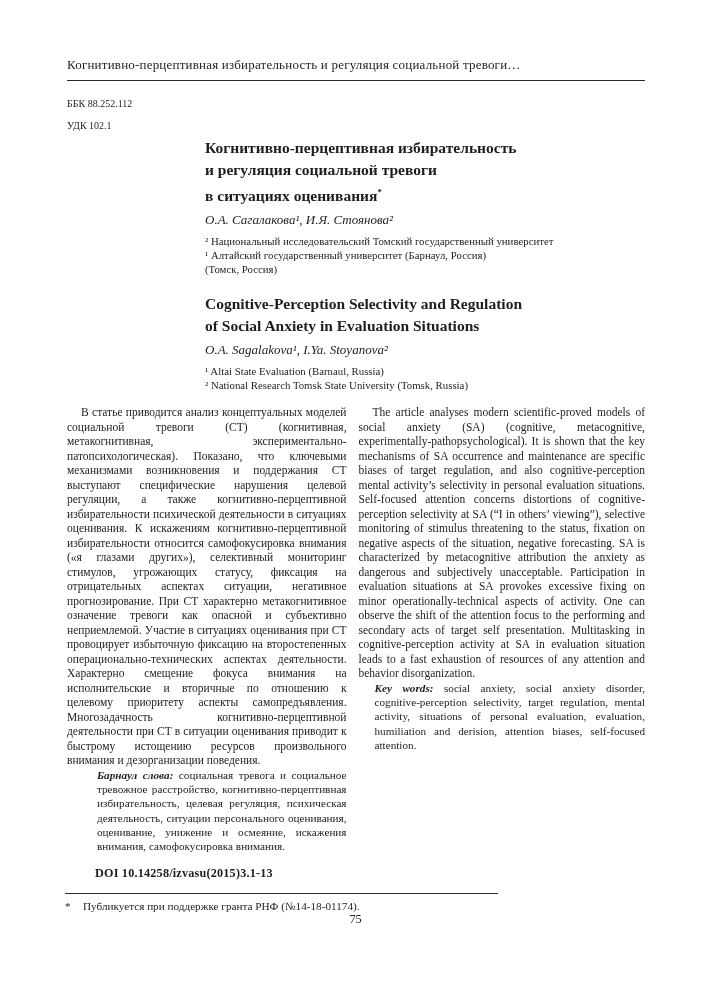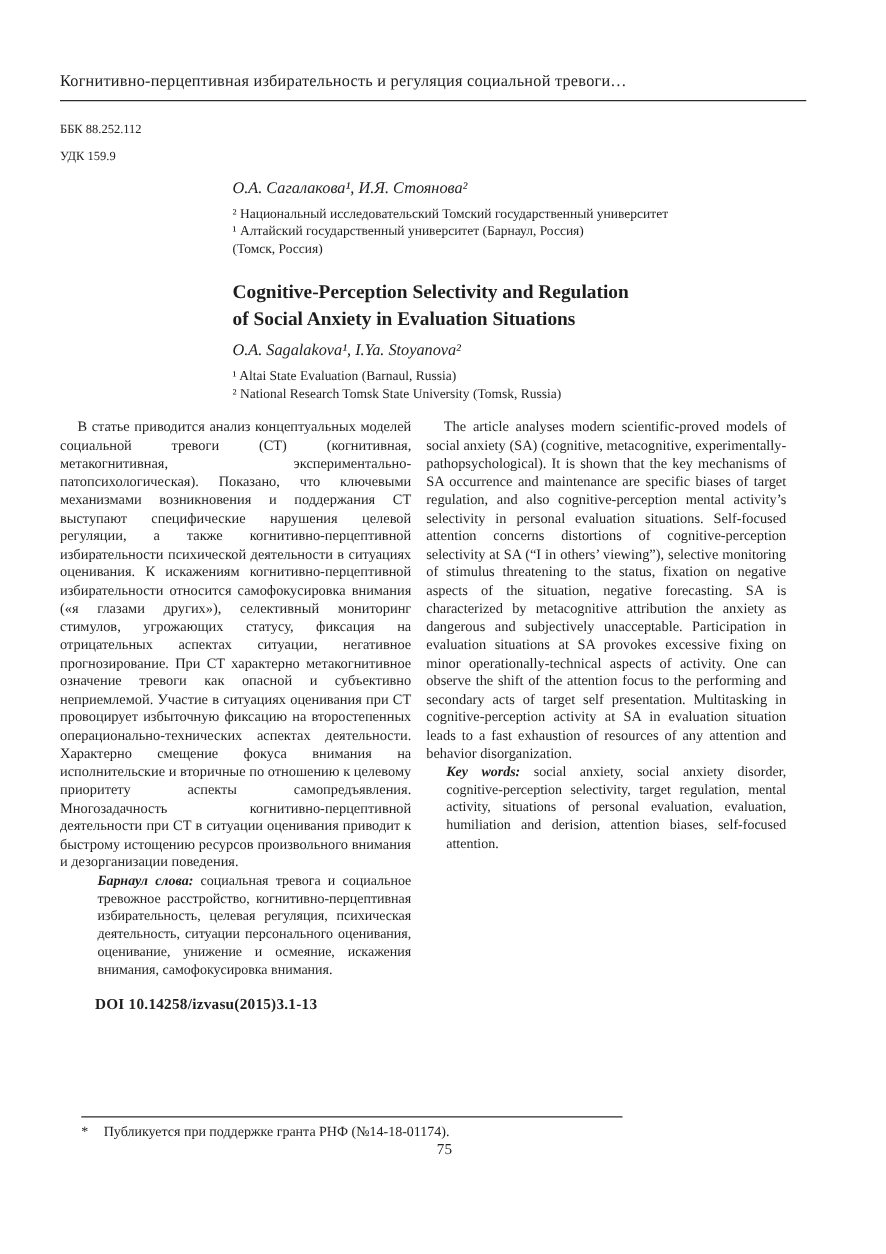--- a/index.html
+++ b/index.html
@@ -6,21 +6,21 @@
   body {
     width: 709px; height: 1003px;
     font-family: "Liberation Serif", "DejaVu Serif", serif;
     color: #1e1e1e;
     -webkit-font-smoothing: antialiased;
   }
   .page {
     position: relative;
     box-sizing: border-box;
     width: 709px; height: 1003px;
-    padding: 57px 64px 0 48px;
+    padding: 57px 64px 0 67px;
     overflow: hidden;
   }
   .running-head {
     font-size: 13px;
     letter-spacing: 0.2px;
     padding-bottom: 7px;
     border-bottom: 1.5px solid #2b2b2b;
     white-space: nowrap;
   }
   .codes { margin-top: 12px; font-size: 10px; line-height: 22px; }
@@ -52,25 +52,30 @@
 </style>
 </head>
 <body>
 
 <div class="page">
 
   <div class="running-head">Когнитивно-перцептивная избирательность  и регуляция социальной тревоги…</div>
 
   <div class="codes">
     <div>ББК 88.252.112</div>
-    <div>УДК 159.9</div>
+    <div>УДК 102.1</div>
   </div>
 
   <div class="title-block">
 
+    <div class="article-title title-ru">
+      <div>Когнитивно-перцептивная избирательность</div>
+      <div>и регуляция социальной тревоги</div>
+      <div><span>в ситуациях оценивания</span><sup>*</sup></div>
+    </div>
 
     <div class="authors">О.А. Сагалакова¹, И.Я. Стоянова²</div>
 
     <div class="affil">
       <div>² Национальный исследовательский Томский государственный университет</div>
       <div>¹ Алтайский государственный университет (Барнаул, Россия)</div>
       <div>(Томск, Россия)</div>
     </div>
 
     <div class="article-title title-en">

